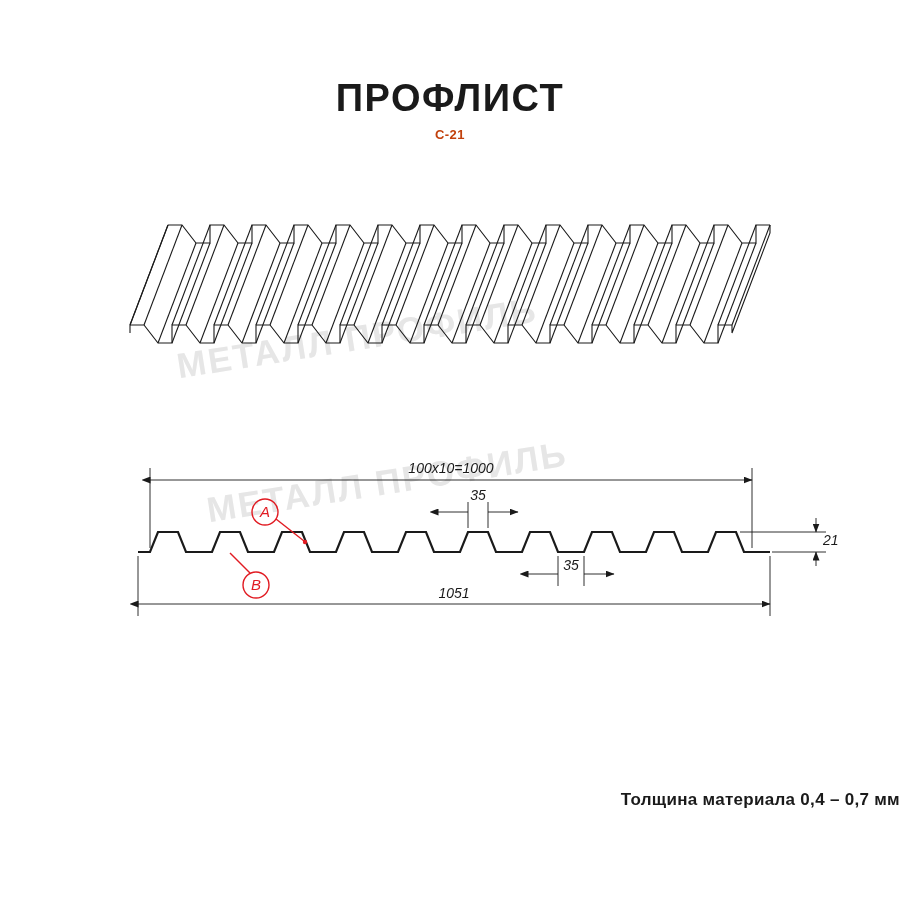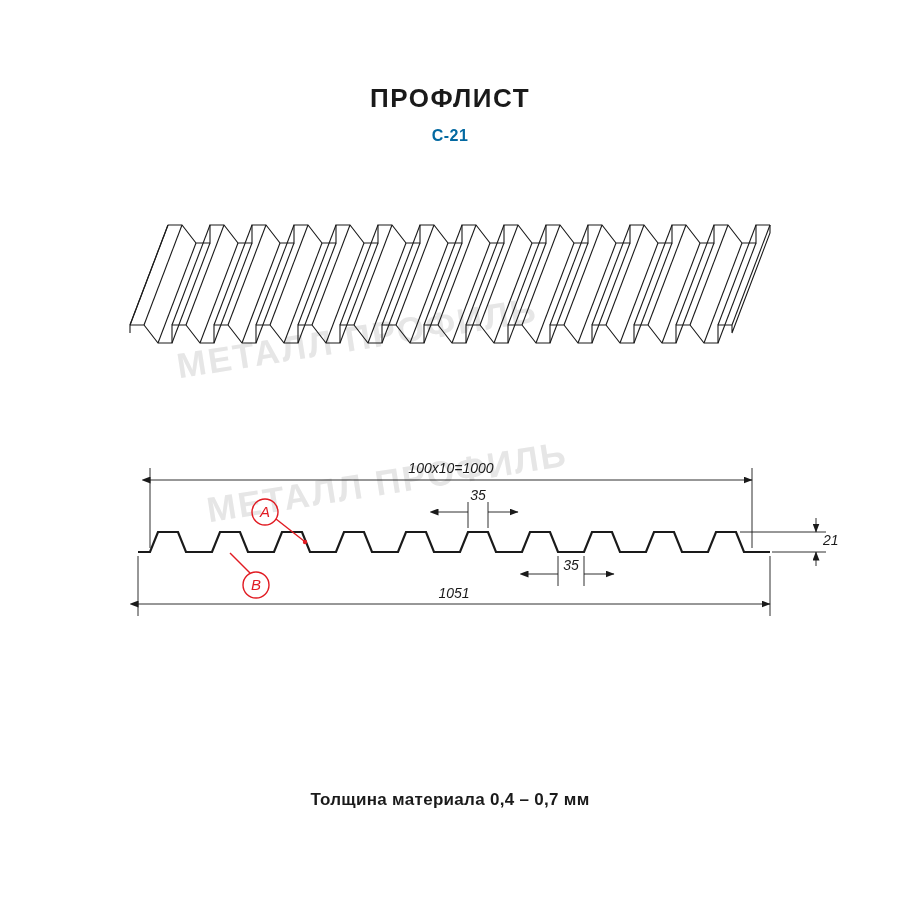--- a/index.html
+++ b/index.html
@@ -21,30 +21,30 @@
     height: 900px;
   }
   .title-block {
     position: absolute;
     top: 78px;
     left: 0;
     width: 900px;
     text-align: center;
   }
   .title-main {
-    font-size: 26px;
+    font-size: 38px;
     font-weight: bold;
     letter-spacing: 1.5px;
     color: #1a1a1a;
     line-height: 40px;
   }
   .title-sub {
-    font-size: 16px;
-    font-weight: bold;
-    color: #0369a1;
+    font-size: 13px;
+    font-weight: bold;
+    color: #c2410c;
     margin-top: 9px;
     letter-spacing: 0.5px;
   }
   .iso-wrap {
     position: absolute;
     top: 200px;
     left: 100px;
     width: 700px;
     height: 160px;
   }
@@ -54,21 +54,21 @@
     left: 90px;
     width: 760px;
     height: 220px;
     font-style: italic;
   }
   .footer {
     position: absolute;
     top: 790px;
     left: 0;
     width: 900px;
-    text-align: center;
+    text-align: right;
     font-size: 17px;
     font-weight: bold;
     letter-spacing: 0.3px;
     color: #1a1a1a;
   }
   .wm {
     position: absolute;
     pointer-events: none;
     user-select: none;
     color: #e6e6e6;

